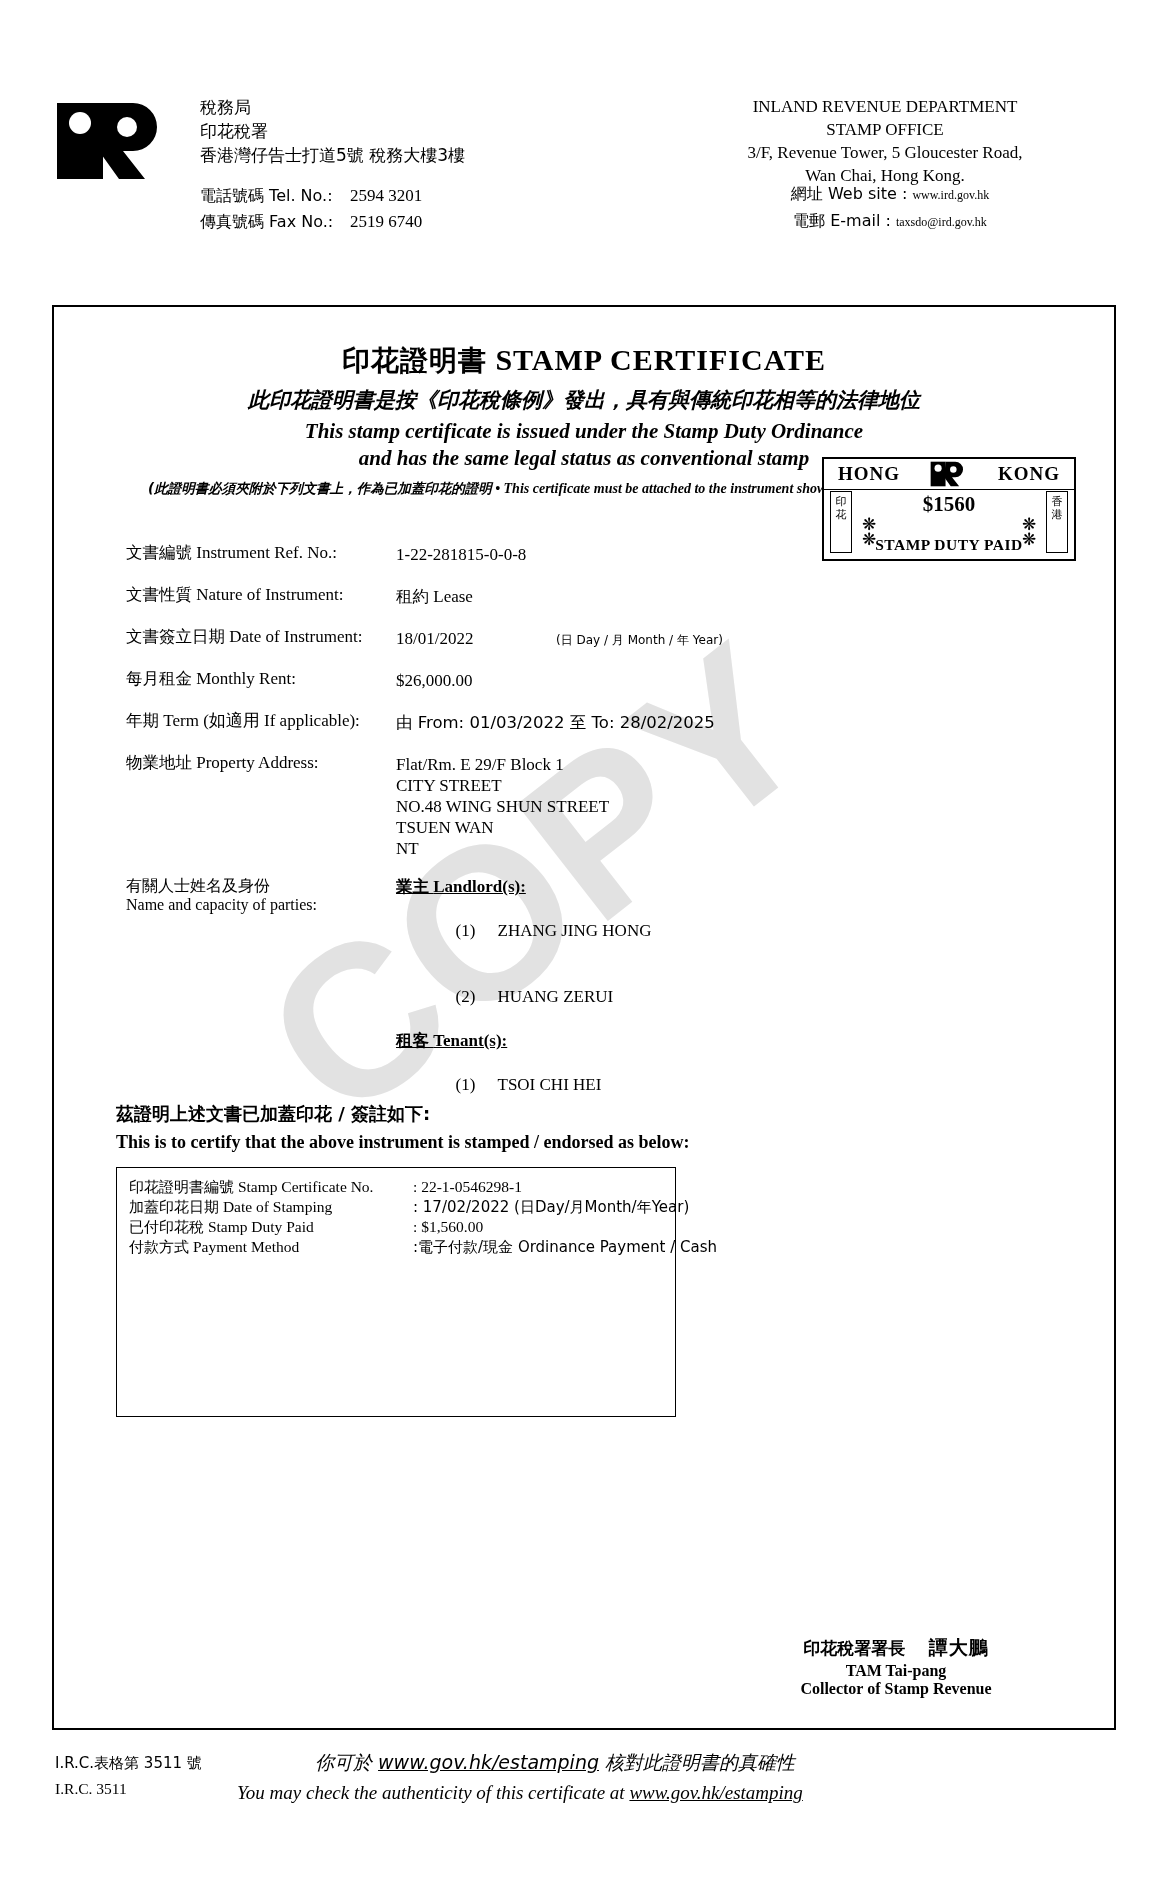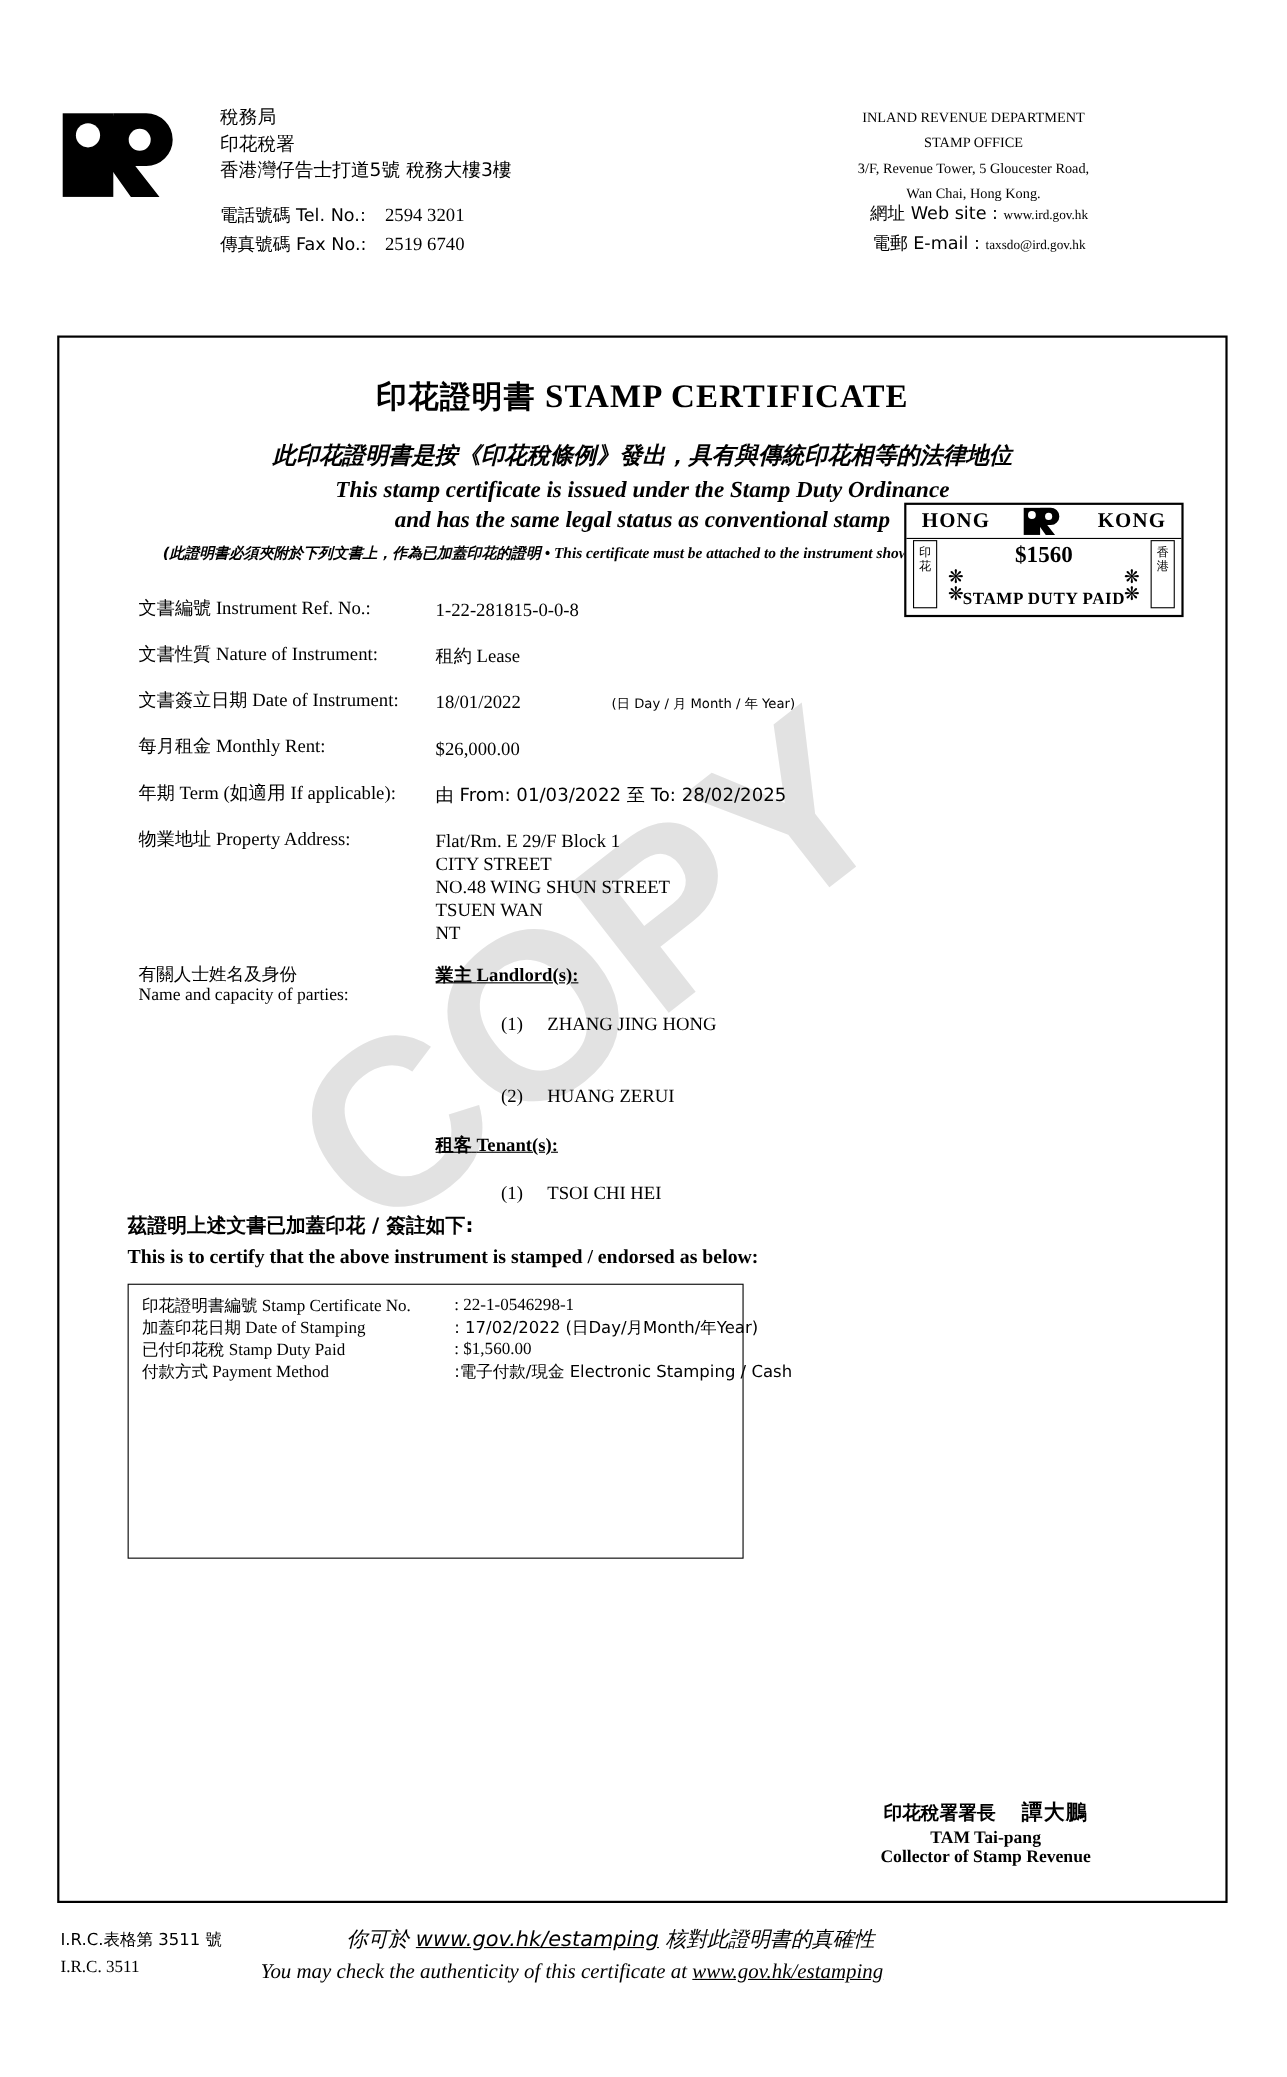--- a/index.html
+++ b/index.html
@@ -66,21 +66,21 @@
   .tel-row { white-space: nowrap; }
   .tel-row .lbl { display: inline-block; width: 150px; }
   .tel-row .num { font-family: "Liberation Serif", serif; font-size: 17px;}
 
   .dept-en {
     position: absolute;
     left: 600px;
     top: 0px;
     width: 460px;
     text-align: center;
-    font-size: 13px;
+    font-size: 17px;
     line-height: 23px;
   }
   .web-block {
     position: absolute;
     left: 600px;
     top: 86px;
     width: 470px;
     text-align: center;
     font-size: 16px;
     line-height: 26px;
@@ -117,21 +117,21 @@
   .title-cn-en {
     text-align: center;
     margin-top: 35px;
     font-size: 30px;
     font-weight: bold;
     letter-spacing: 1px;
   }
   .title-cn-en .cn { font-family: "DejaVu Sans", sans-serif; font-size: 28px; }
   .sub1 {
     text-align: center;
-    margin-top: 20px;
+    margin-top: 6px;
     font-size: 21px;
     font-style: italic;
     font-weight: bold;
     font-family: "DejaVu Sans", sans-serif;
   }
   .sub2 {
     text-align: center;
     margin-top: 5px;
     font-size: 21px;
     font-style: italic;
@@ -592,21 +592,21 @@
             <span>Stamp Duty Paid</span>
           </span>
           <span class="dv">: $1,560.00</span>
         </div>
         <div class="drow">
           <span class="dl">
             <span class="cn">付款方式</span>
             <span>Payment Method</span>
           </span>
           <span class="dv">
-            <span class="cn">:電子付款/現金 Electronic Stamping / Cash</span>
+            <span class="cn">:電子付款/現金 Ordinance Payment / Cash</span>
           </span>
         </div>
       </div>
 
       <div class="signature">
         <div class="sig-cn">
           <span>印花稅署署長</span>
           &nbsp;&nbsp;
           <span class="name">譚大鵬</span>
         </div>

